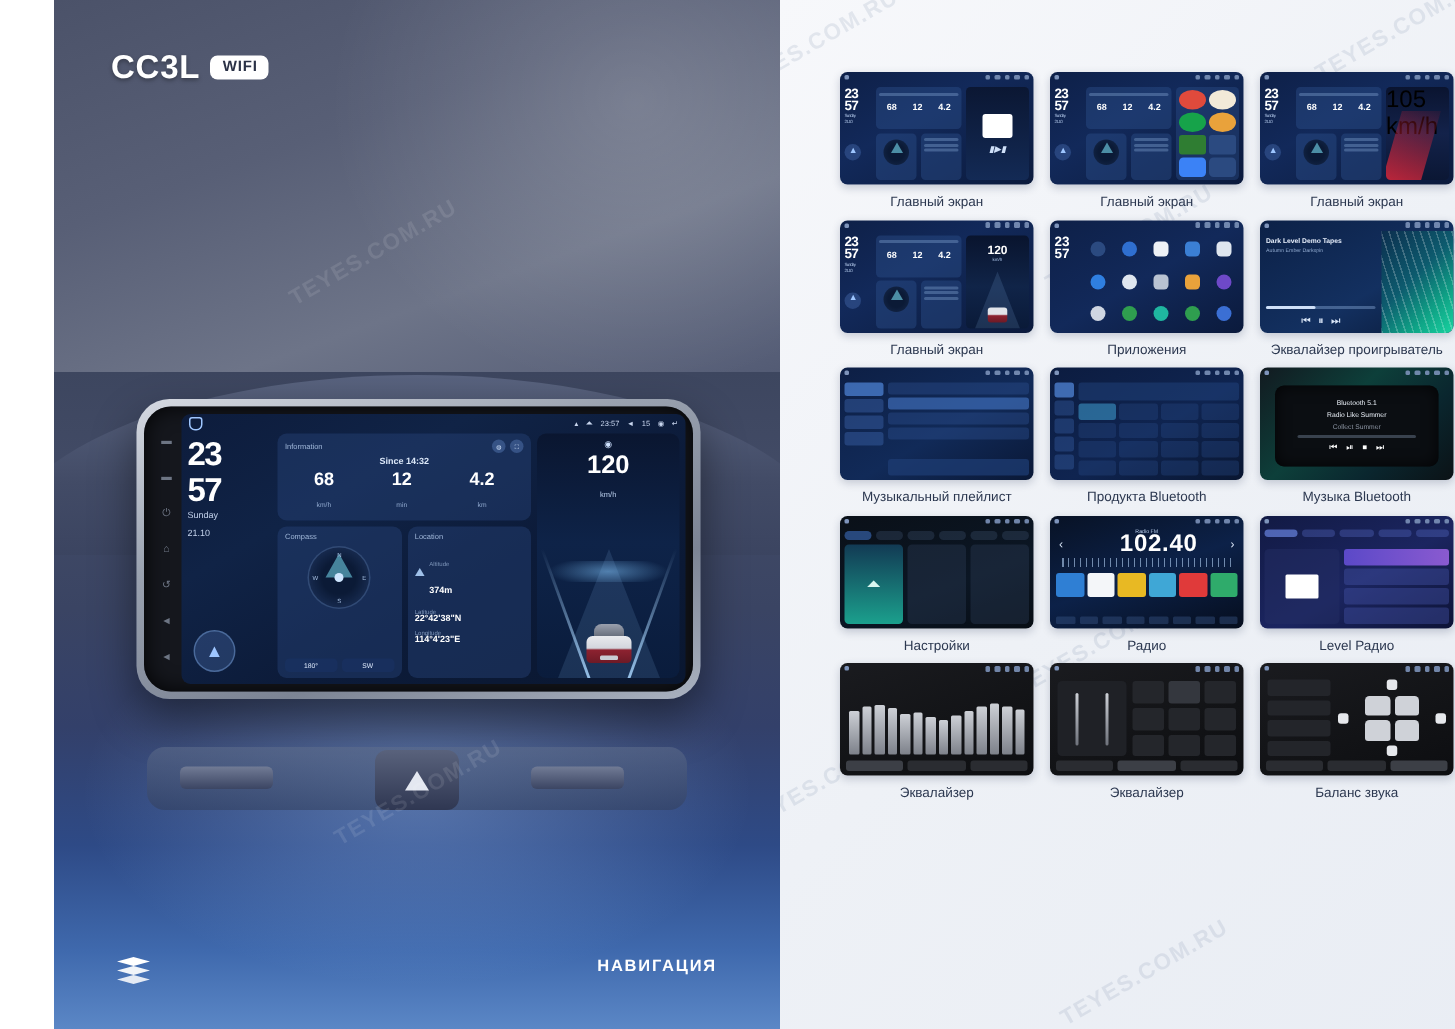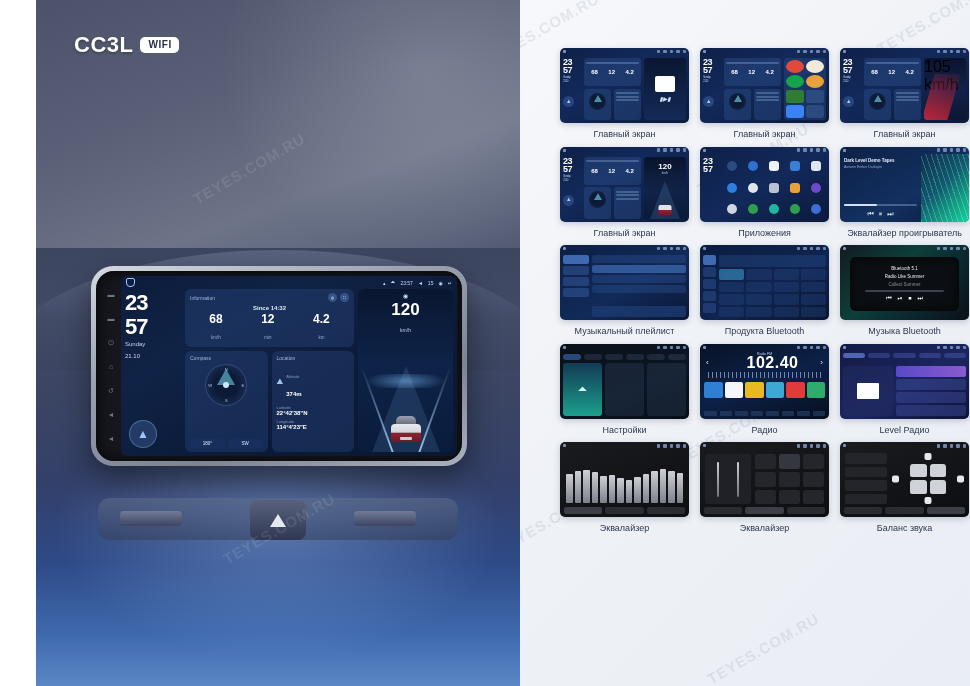--- a/index.html
+++ b/index.html
@@ -404,20 +404,28 @@
       </div>
 
       <div class="vent-strip"></div>
       <div class="vent v1"></div>
       <div class="vent v2"></div>
       <div class="hazard">
           <span class="hz-tri"></span>
         </div>
     </div>
 
+    <div class="bottombar">
+      <div class="layers-ic">
+          <i></i>
+          <i></i>
+          <i></i>
+        </div>
+      <div class="nav-label">НАВИГАЦИЯ</div>
+    </div>
 
     <div class="wm light" style="left:150px;top:160px;">TEYES.COM.RU</div>
     <div class="wm light" style="left:180px;top:520px;">TEYES.COM.RU</div>
   </div>
 
   <div class="right">
     <div class="wm" style="left:-40px;top:20px;">TEYES.COM.RU</div>
     <div class="wm" style="left:350px;top:10px;">TEYES.COM.RU</div>
     <div class="wm" style="left:170px;top:150px;">TEYES.COM.RU</div>
     <div class="wm" style="left:380px;top:160px;">TEYES.COM.RU</div>

